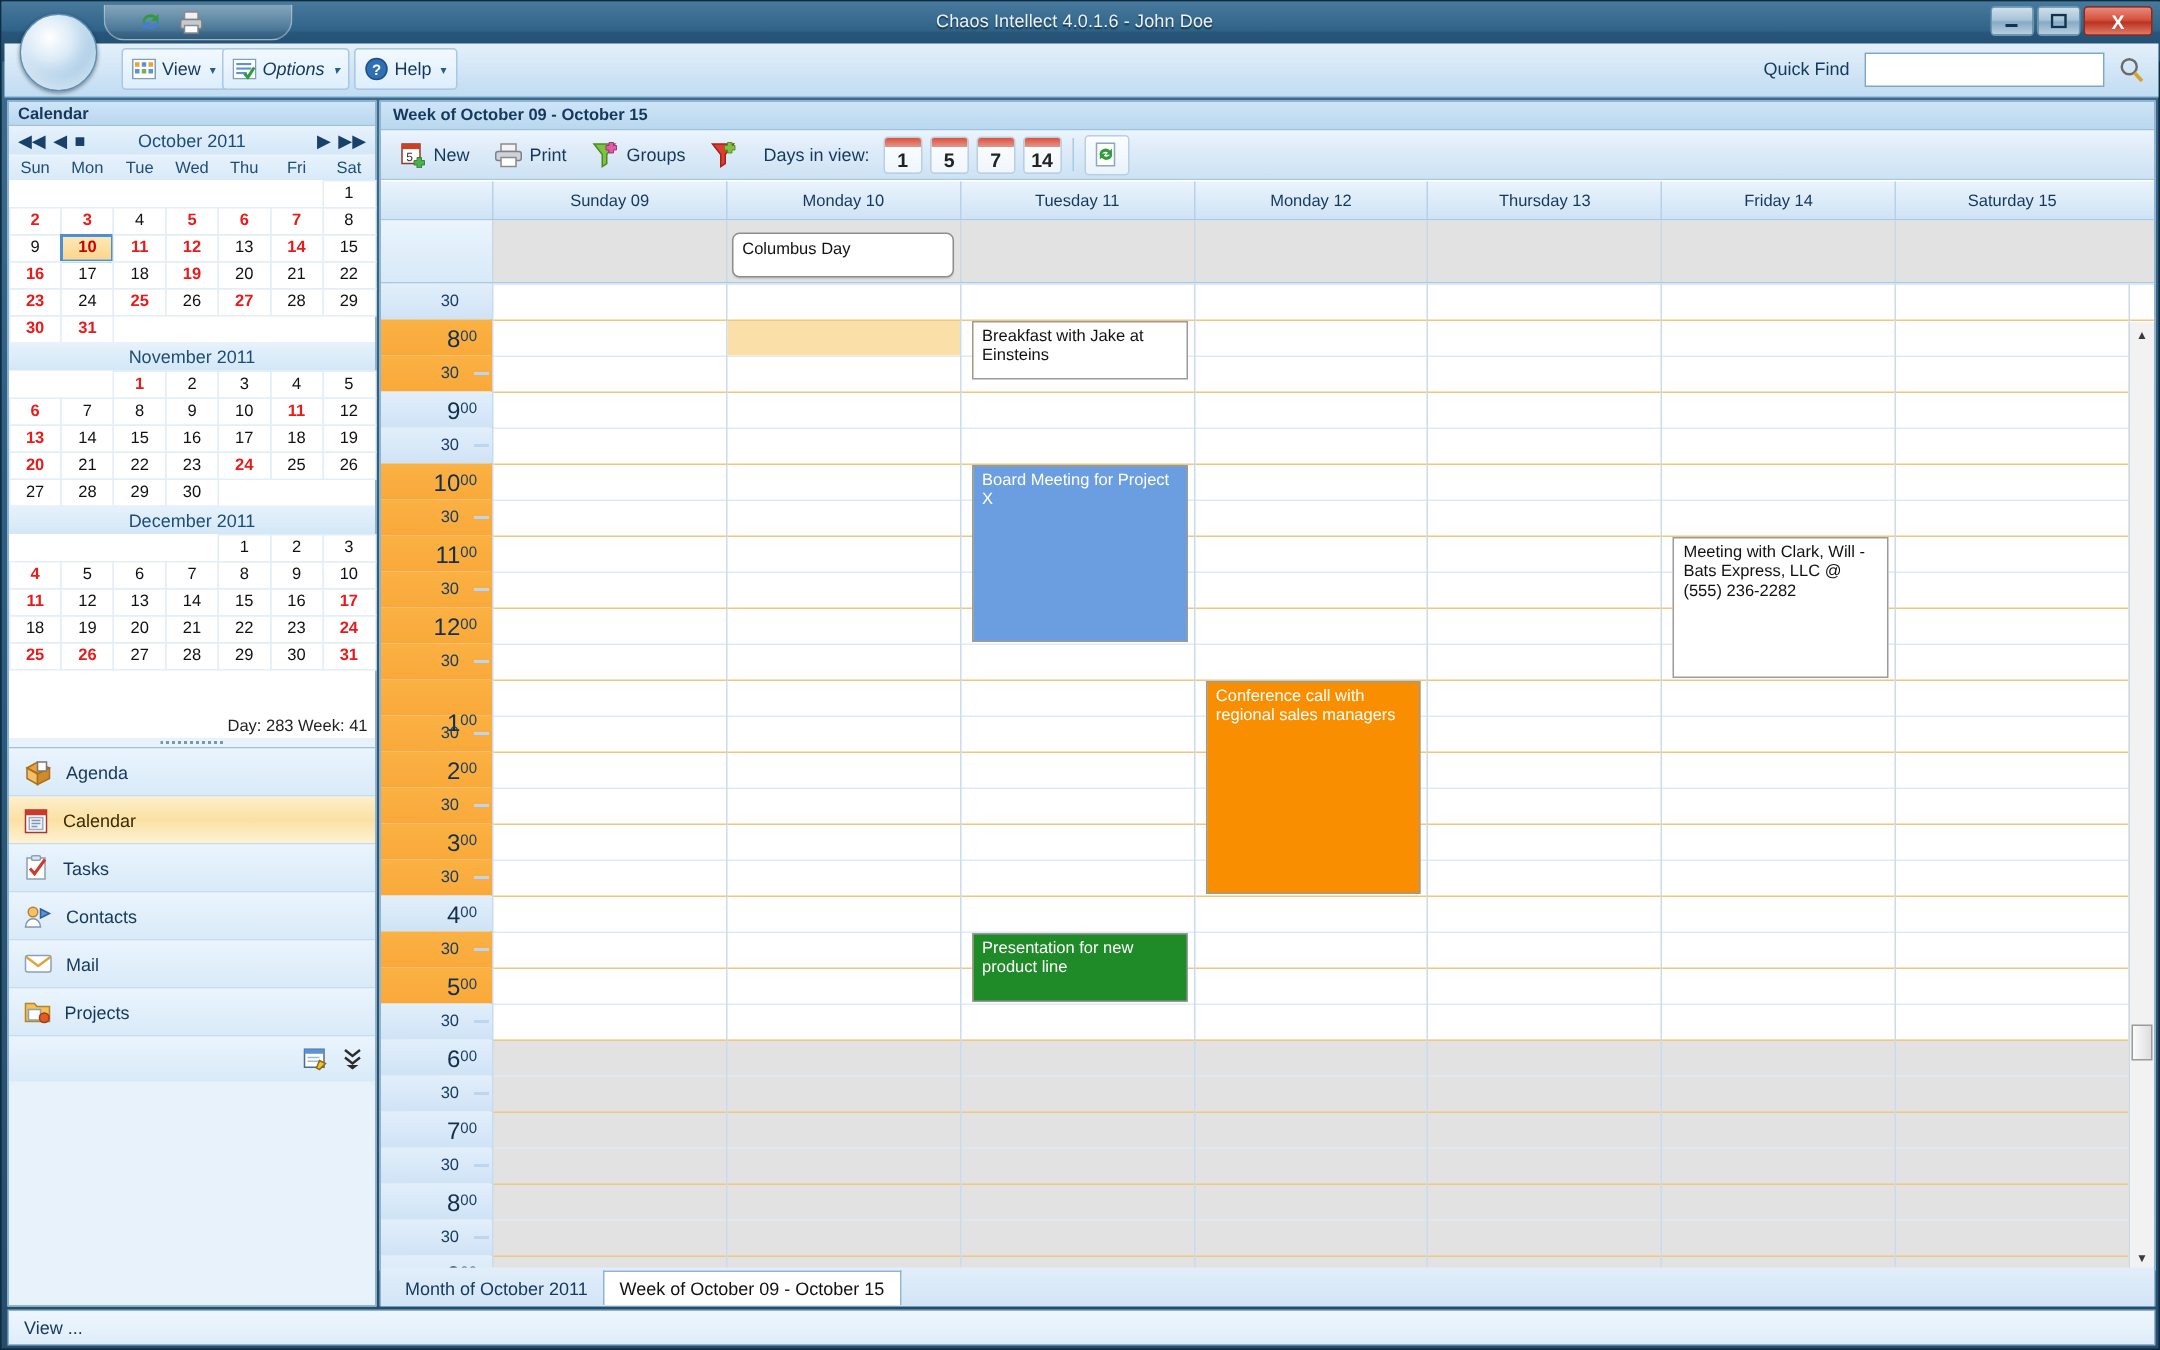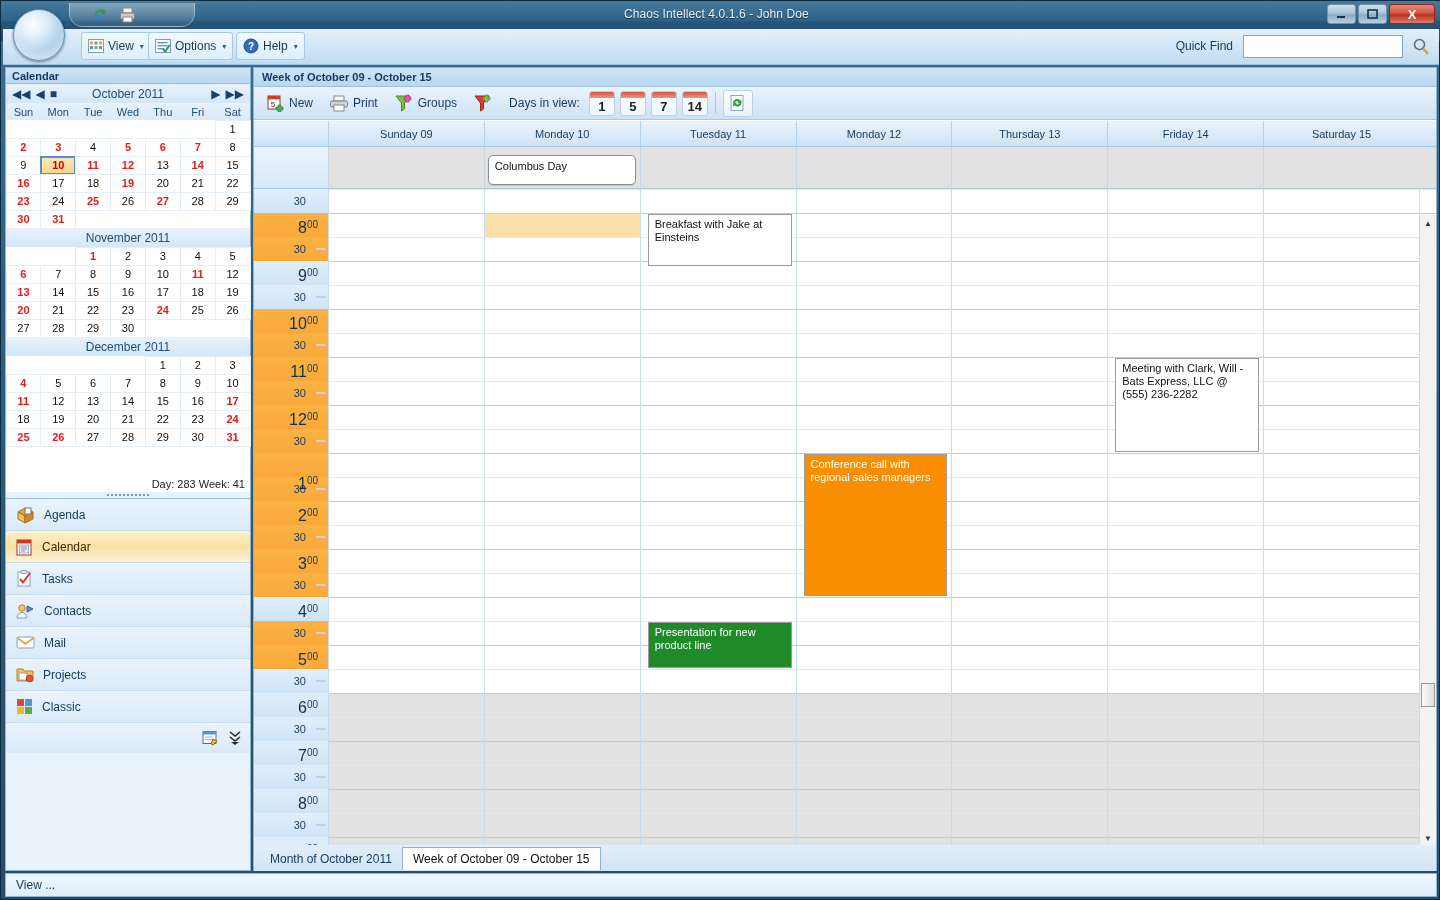--- a/index.html
+++ b/index.html
@@ -329,21 +329,21 @@
             <rect x="6.5" y="2.5" width="3" height="3" fill="#5b93d6"></rect>
             <rect x="11" y="2.5" width="3" height="3" fill="#f0a030"></rect>
           <rect x="2" y="7" width="3" height="3" fill="#5b93d6"></rect>
             <rect x="6.5" y="7" width="3" height="3" fill="#77b24b"></rect>
             <rect x="11" y="7" width="3" height="3" fill="#5b93d6"></rect>
         </svg>
       </span>
       <span>View</span>
       <span class="caret">▾</span>
     </div>
-    <div class="rbtn framed" style="left:145px;">
+    <div class="rbtn framed" style="left:145px;font-style:italic;">
       <span>
         <svg width="16" height="14" viewBox="0 0 16 14">
           <rect x="0.5" y="0.5" width="15" height="13" fill="#fff" stroke="#7f9fbd"></rect>
           <rect x="2.5" y="3" width="10" height="1.4" fill="#5b93d6"></rect>
             <rect x="2.5" y="6" width="10" height="1.4" fill="#5b93d6"></rect>
             <rect x="2.5" y="9" width="7" height="1.4" fill="#5b93d6"></rect>
           <path d="M8 10l2.2 2.6L14.5 6" stroke="#2e9c3a" stroke-width="2" fill="none"></path>
         </svg>
       </span>
       <span>Options</span>
@@ -583,31 +583,20 @@
         </div>
         <div class="navitem">
           <span>
             <svg width="18" height="17" viewBox="0 0 18 17">
               <path d="M1 3h6l1.6 2H17v10H1z" fill="#f0c257" stroke="#b8832a"></path>
               <rect x="3" y="7" width="8" height="7" fill="#fff" stroke="#8aa0b6"></rect>
               <circle cx="13.5" cy="12.5" r="3.2" fill="#e05a2a" stroke="#a33b16"></circle>
             </svg>
           </span>
           <span>Projects</span>
-        </div>
-        <div class="navitem">
-          <span>
-            <svg width="17" height="17" viewBox="0 0 17 17">
-              <rect x="1" y="1" width="7" height="7" fill="#d94a3a"></rect>
-              <rect x="9" y="1" width="7" height="7" fill="#5b93d6"></rect>
-              <rect x="1" y="9" width="7" height="7" fill="#f0b429"></rect>
-              <rect x="9" y="9" width="7" height="7" fill="#5aa94a"></rect>
-            </svg>
-          </span>
-          <span>Classic</span>
         </div>
       </div>
     <div class="nav-foot">
       <span>
         <svg width="18" height="17" viewBox="0 0 18 17">
           <rect x="1" y="1.5" width="13" height="12" fill="#fff" stroke="#4a6d90"></rect>
           <rect x="1" y="1.5" width="13" height="3" fill="#5b93d6"></rect>
           <line x1="3" y1="7" x2="11" y2="7" stroke="#9bb8d4"></line>
             <line x1="3" y1="9.5" x2="11" y2="9.5" stroke="#9bb8d4"></line>
           <path d="M9 14l2-5 4 2-4 4z" fill="#f0c030" stroke="#8a6a12"></path>
@@ -820,21 +809,22 @@
             <div class="hline" style="top: 648px;"></div>
             <div class="vline" style="left: 0px;"></div>
             <div class="vline" style="left: 155.857px;"></div>
             <div class="vline" style="left: 311.714px;"></div>
             <div class="vline" style="left: 467.571px;"></div>
             <div class="vline" style="left: 623.429px;"></div>
             <div class="vline" style="left: 779.286px;"></div>
             <div class="vline" style="left: 935.143px;"></div>
             <div class="vline" style="left: 1091px;"></div>
             <div class="selband" style="left: 156.857px; width: 154.857px; top: 25px; height: 23px;"></div>
-            <div class="event white" style="left: 319.714px; width: 143.857px; top: 25px; height: 52px;"><span>Breakfast with Jake at Einsteins</span></div>
+            <div class="event white" style="left: 319.714px; width: 143.857px; top: 25px; height: 39px;"><span>Breakfast with Jake at Einsteins</span></div>
+            <div class="event blue" style="left: 319.714px; width: 143.857px; top: 121px; height: 118px;"><span>Board Meeting for Project X</span></div>
             <div class="event white" style="left: 787.286px; width: 143.857px; top: 169px; height: 94px;"><span>Meeting with Clark, Will - Bats Express, LLC @ (555) 236-2282</span></div>
             <div class="event orange" style="left: 475.571px; width: 143.857px; top: 265px; height: 142px;"><span>Conference call with regional sales managers</span></div>
             <div class="event green" style="left: 319.714px; width: 143.857px; top: 433px; height: 46px;"><span>Presentation for new product line</span></div>
           </div>
       </div>
 
       <div class="vsb">
         <div class="arrow up">▲</div>
         <div class="thumb"></div>
         <div class="arrow dn">▼</div>

